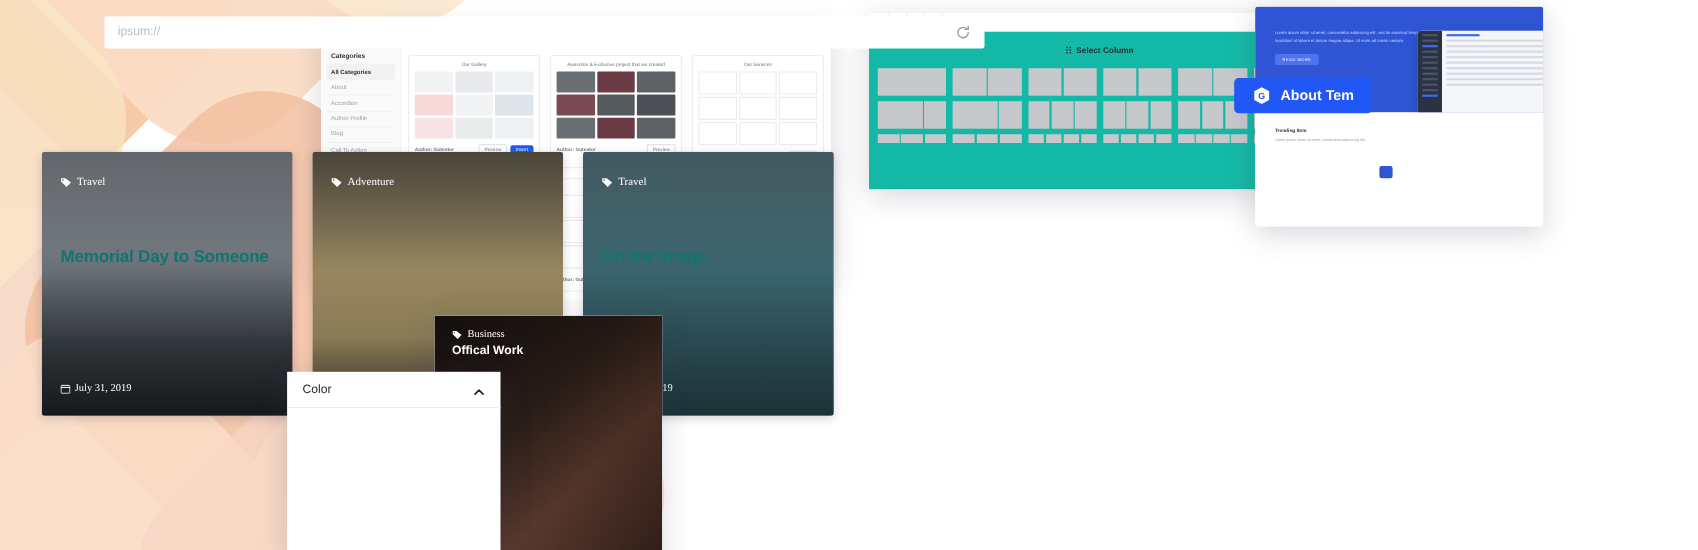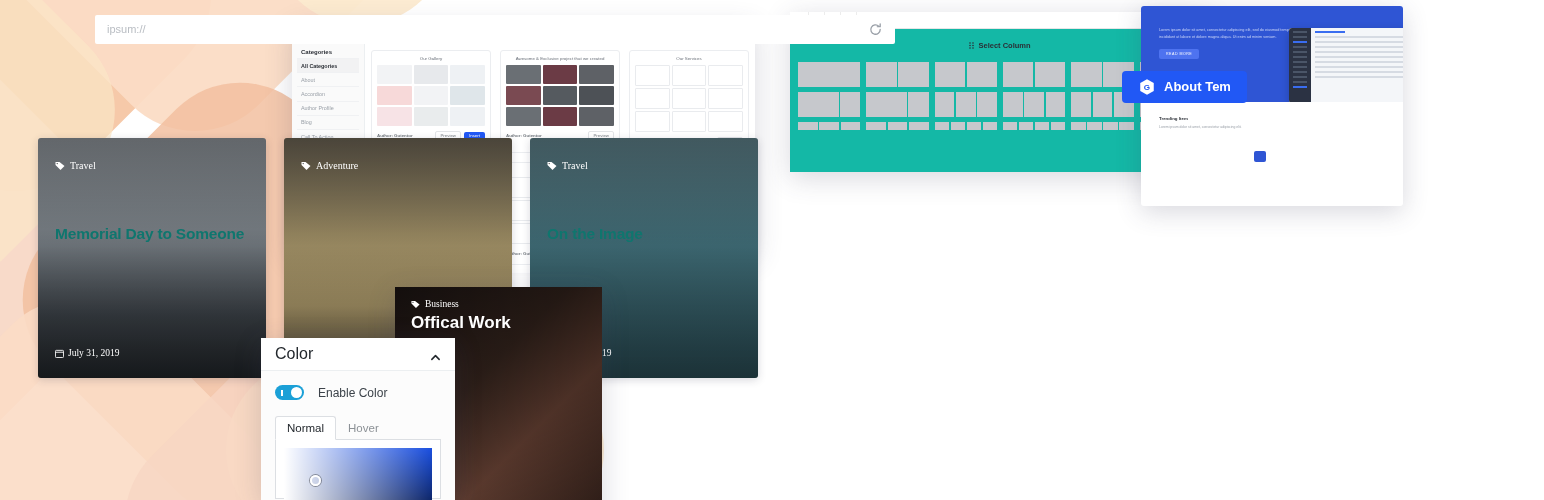--- a/index.html
+++ b/index.html
@@ -121,27 +121,27 @@
     display:flex; align-items:center; gap:5px; font-family:"Liberation Serif", serif;}
   .post-card .pc-title { position:absolute; left:17px; top:38px; width:190px; color:#0f766e;
     font-size:15.5px; font-weight:bold; line-height:1.35; letter-spacing:-.2px;margin-top:48px;}
   .post-card .pc-date { position:absolute; left:17px; bottom:20px; color:#fff; font-size:9.5px;
     display:flex; align-items:center; gap:4px; font-family:"Liberation Serif", serif;}
 
   
   #biz-card { left:395px; top:287px; width:207px; height:249px; overflow:hidden; }
   #biz-card .bc-tag { position:absolute; left:16px; top:12px; color:#fff; font-size:9.5px;
     display:flex; gap:5px; align-items:center; font-family:"Liberation Serif", serif;}
-  #biz-card .bc-title { position:absolute; left:16px; top:26px; color:#fff; font-size:17px; font-weight:bold;}
+  #biz-card .bc-title { position:absolute; left:16px; top:26px; color:#fff; font-size:11px; font-weight:bold;}
 
   
   #color-panel { left:261px; top:338px; width:194px; height:162px; }
   #color-head { height:33px; display:flex; align-items:center; justify-content:space-between;
     padding: 0 14px; border-bottom:1px solid #eceff1; }
-  #color-head .ch-title { font-size:16px; color:#23282d; }
+  #color-head .ch-title { font-size:11px; color:#23282d; }
   #color-body { padding: 14px; background:#fcfcfc; height:129px; }
   .toggle-row { display:flex; align-items:center; gap:14px; }
   .toggle { width:29px; height:15px; border-radius:8px; background:#1ba0d7; position:relative; }
   .toggle:after { content:""; position:absolute; right:2px; top:2px; width:11px; height:11px;
     border-radius:50%; background:#fff; }
   .toggle:before { content:""; position:absolute; left:6px; top:4.5px; width:1.5px; height:6px; background:#fff; }
   .toggle-label { font-size:12px; color:#3c434a; }
   #tabs-row { display:flex; margin-top:16px; }
   .ctab { font-size:11.5px; color:#8c9196; padding: 5px 11px; border:1px solid transparent; }
   .ctab.active { color:#23282d; background:#fff; border-color:#dcdfe3; border-bottom-color:#fff;
@@ -682,35 +682,20 @@
 
 <div class="panel" id="color-panel">
   <div id="color-head">
     <span class="ch-title">Color</span>
     <span class="caret">
       <svg viewBox="0 0 12 12" width="11" height="11">
           <path d="M2 8l4-4 4 4" fill="none" stroke="#23282d" stroke-width="1.7" stroke-linecap="round" stroke-linejoin="round"></path>
         </svg>
     </span>
   </div>
-  <div id="color-body">
-    <div class="toggle-row">
-      <span class="toggle"></span>
-      <span class="toggle-label">Enable Color</span>
-    </div>
-    <div id="tabs-row">
-      <span class="ctab active">Normal</span>
-      <span class="ctab">Hover</span>
-    </div>
-    <div id="picker-box">
-      <div id="picker-grad">
-        <div id="picker-handle"></div>
-      </div>
-    </div>
-  </div>
 </div>
 
 <div id="gutentor-panel">
   <div id="gp-head">
     <span class="gp-title">
       <span>Gutentor</span>
       <span>
         <svg viewBox="0 0 22 22" width="19" height="19">
             <path d="M11 2.6 19 7v9l-8 4.4L3 16V7z" fill="#ef6c21"></path>
             <text x="11" y="15" font-size="10" font-weight="bold" text-anchor="middle" fill="#fff" font-family="Liberation Sans, sans-serif">G</text>

